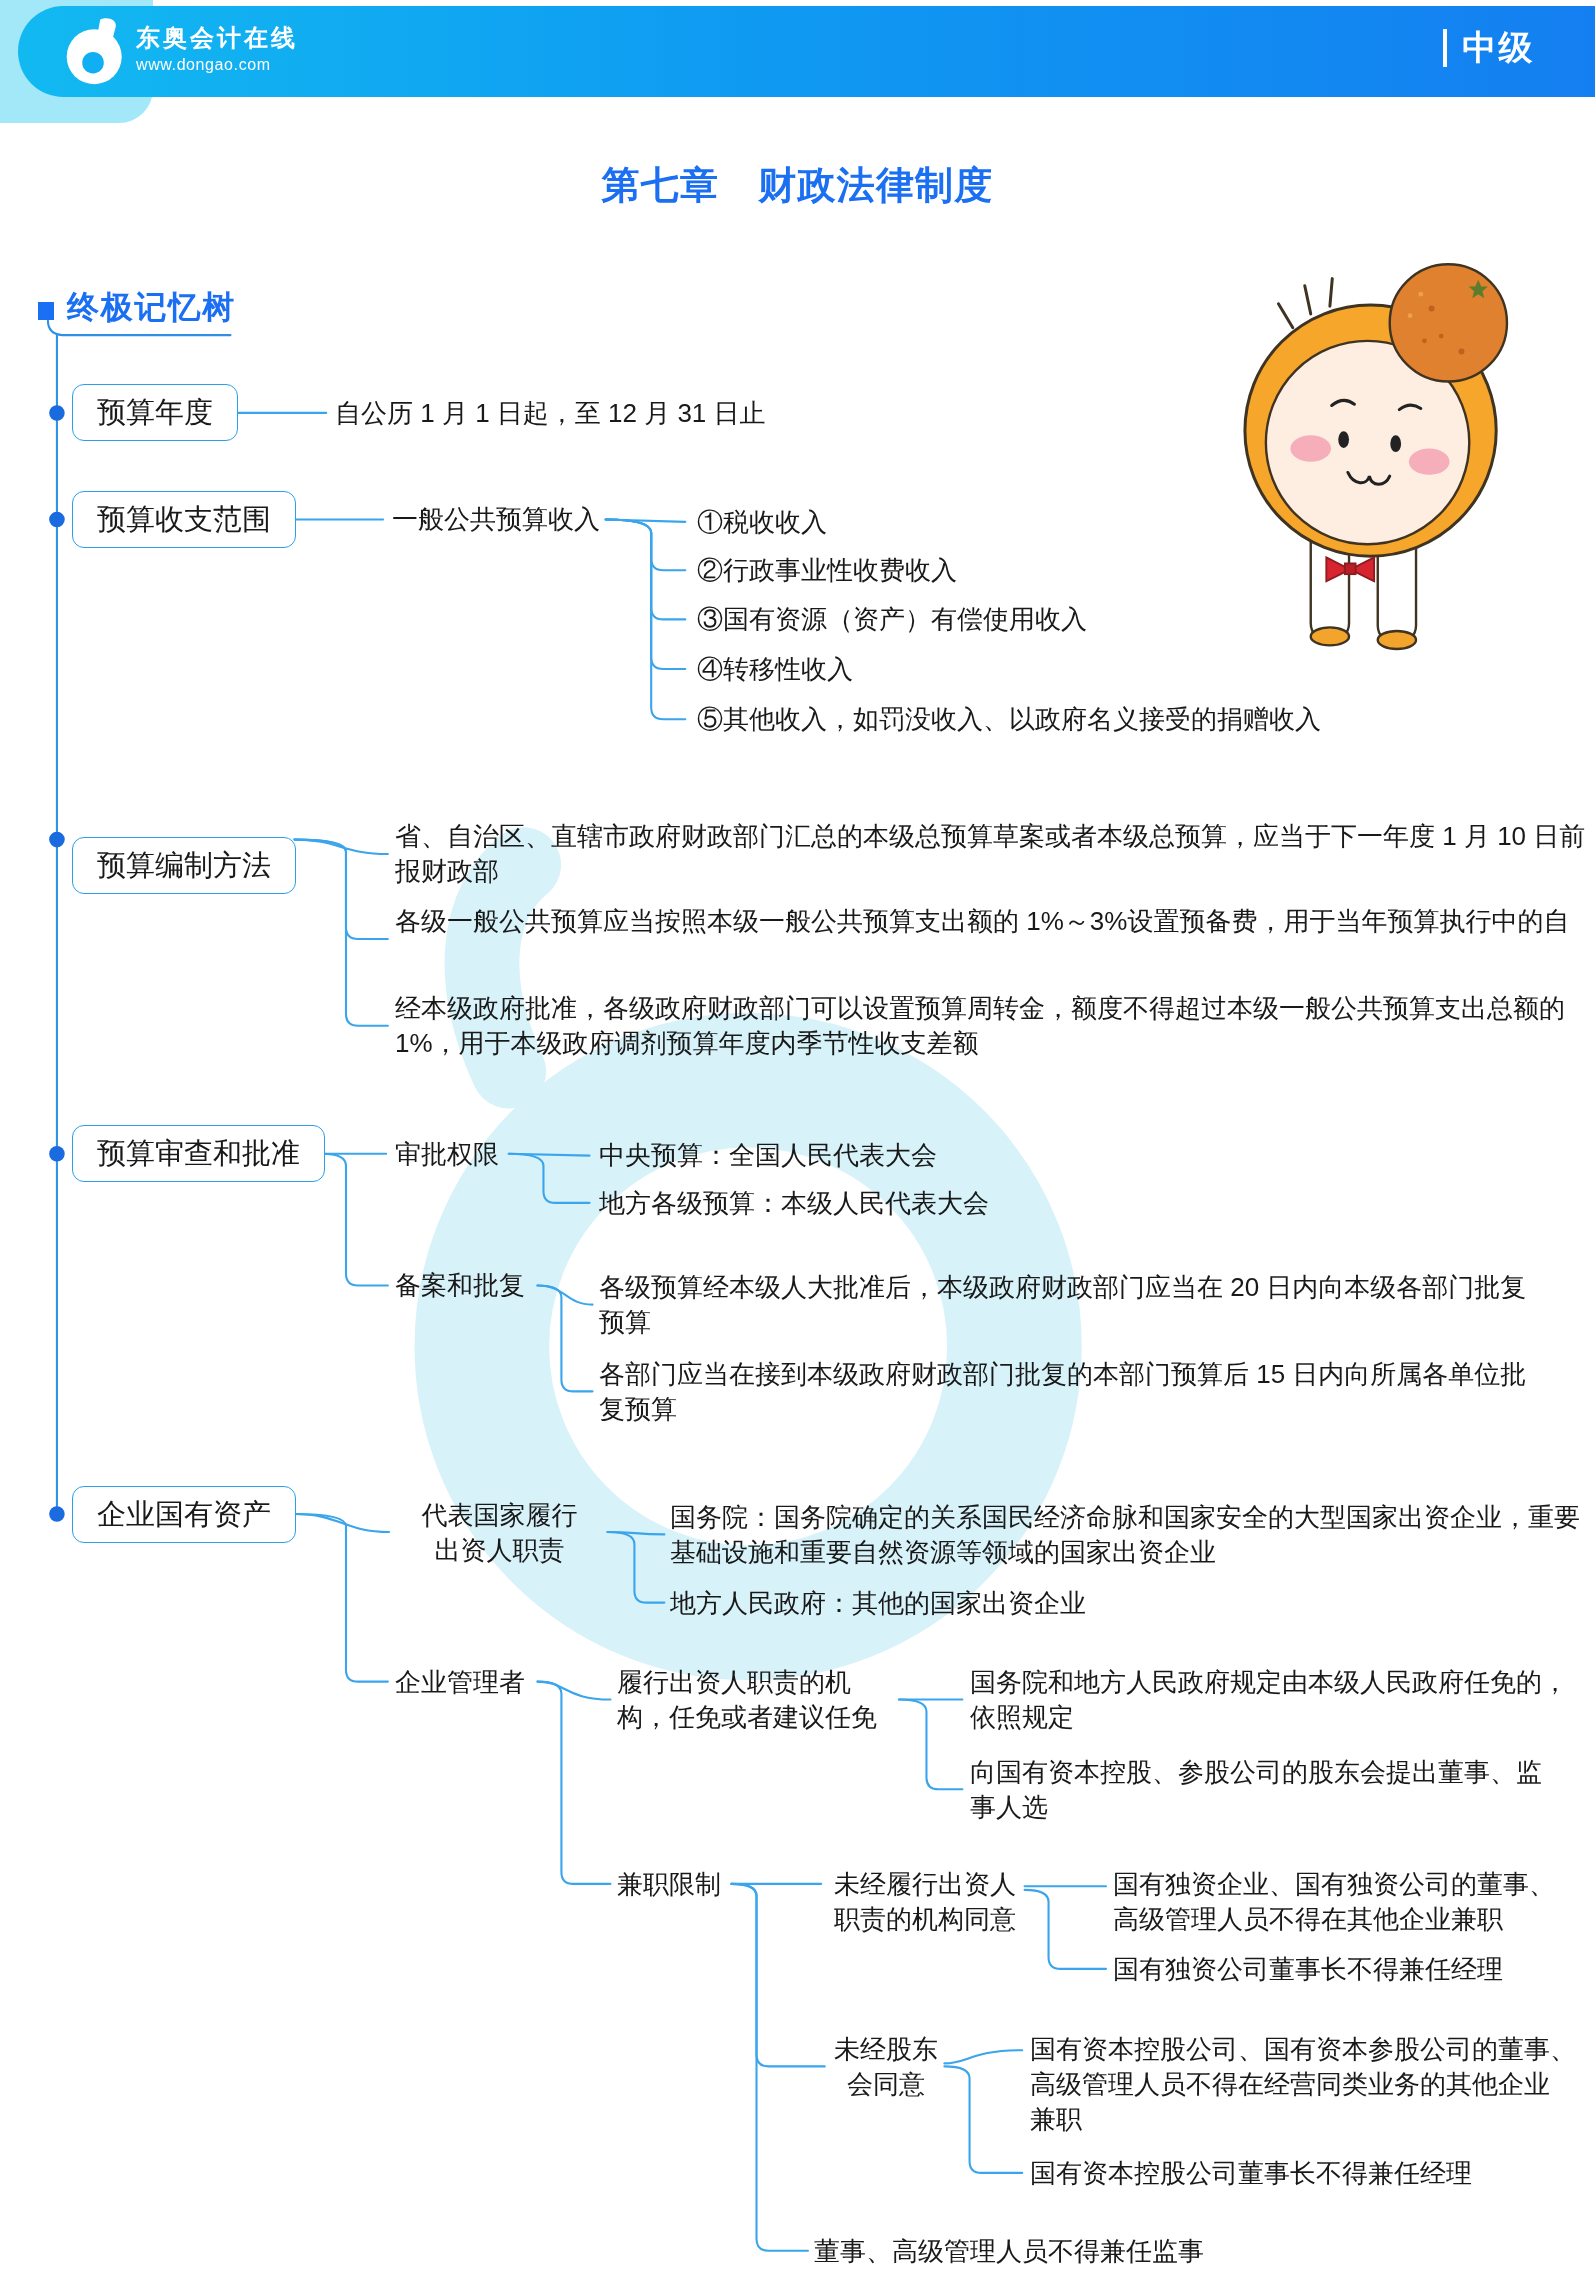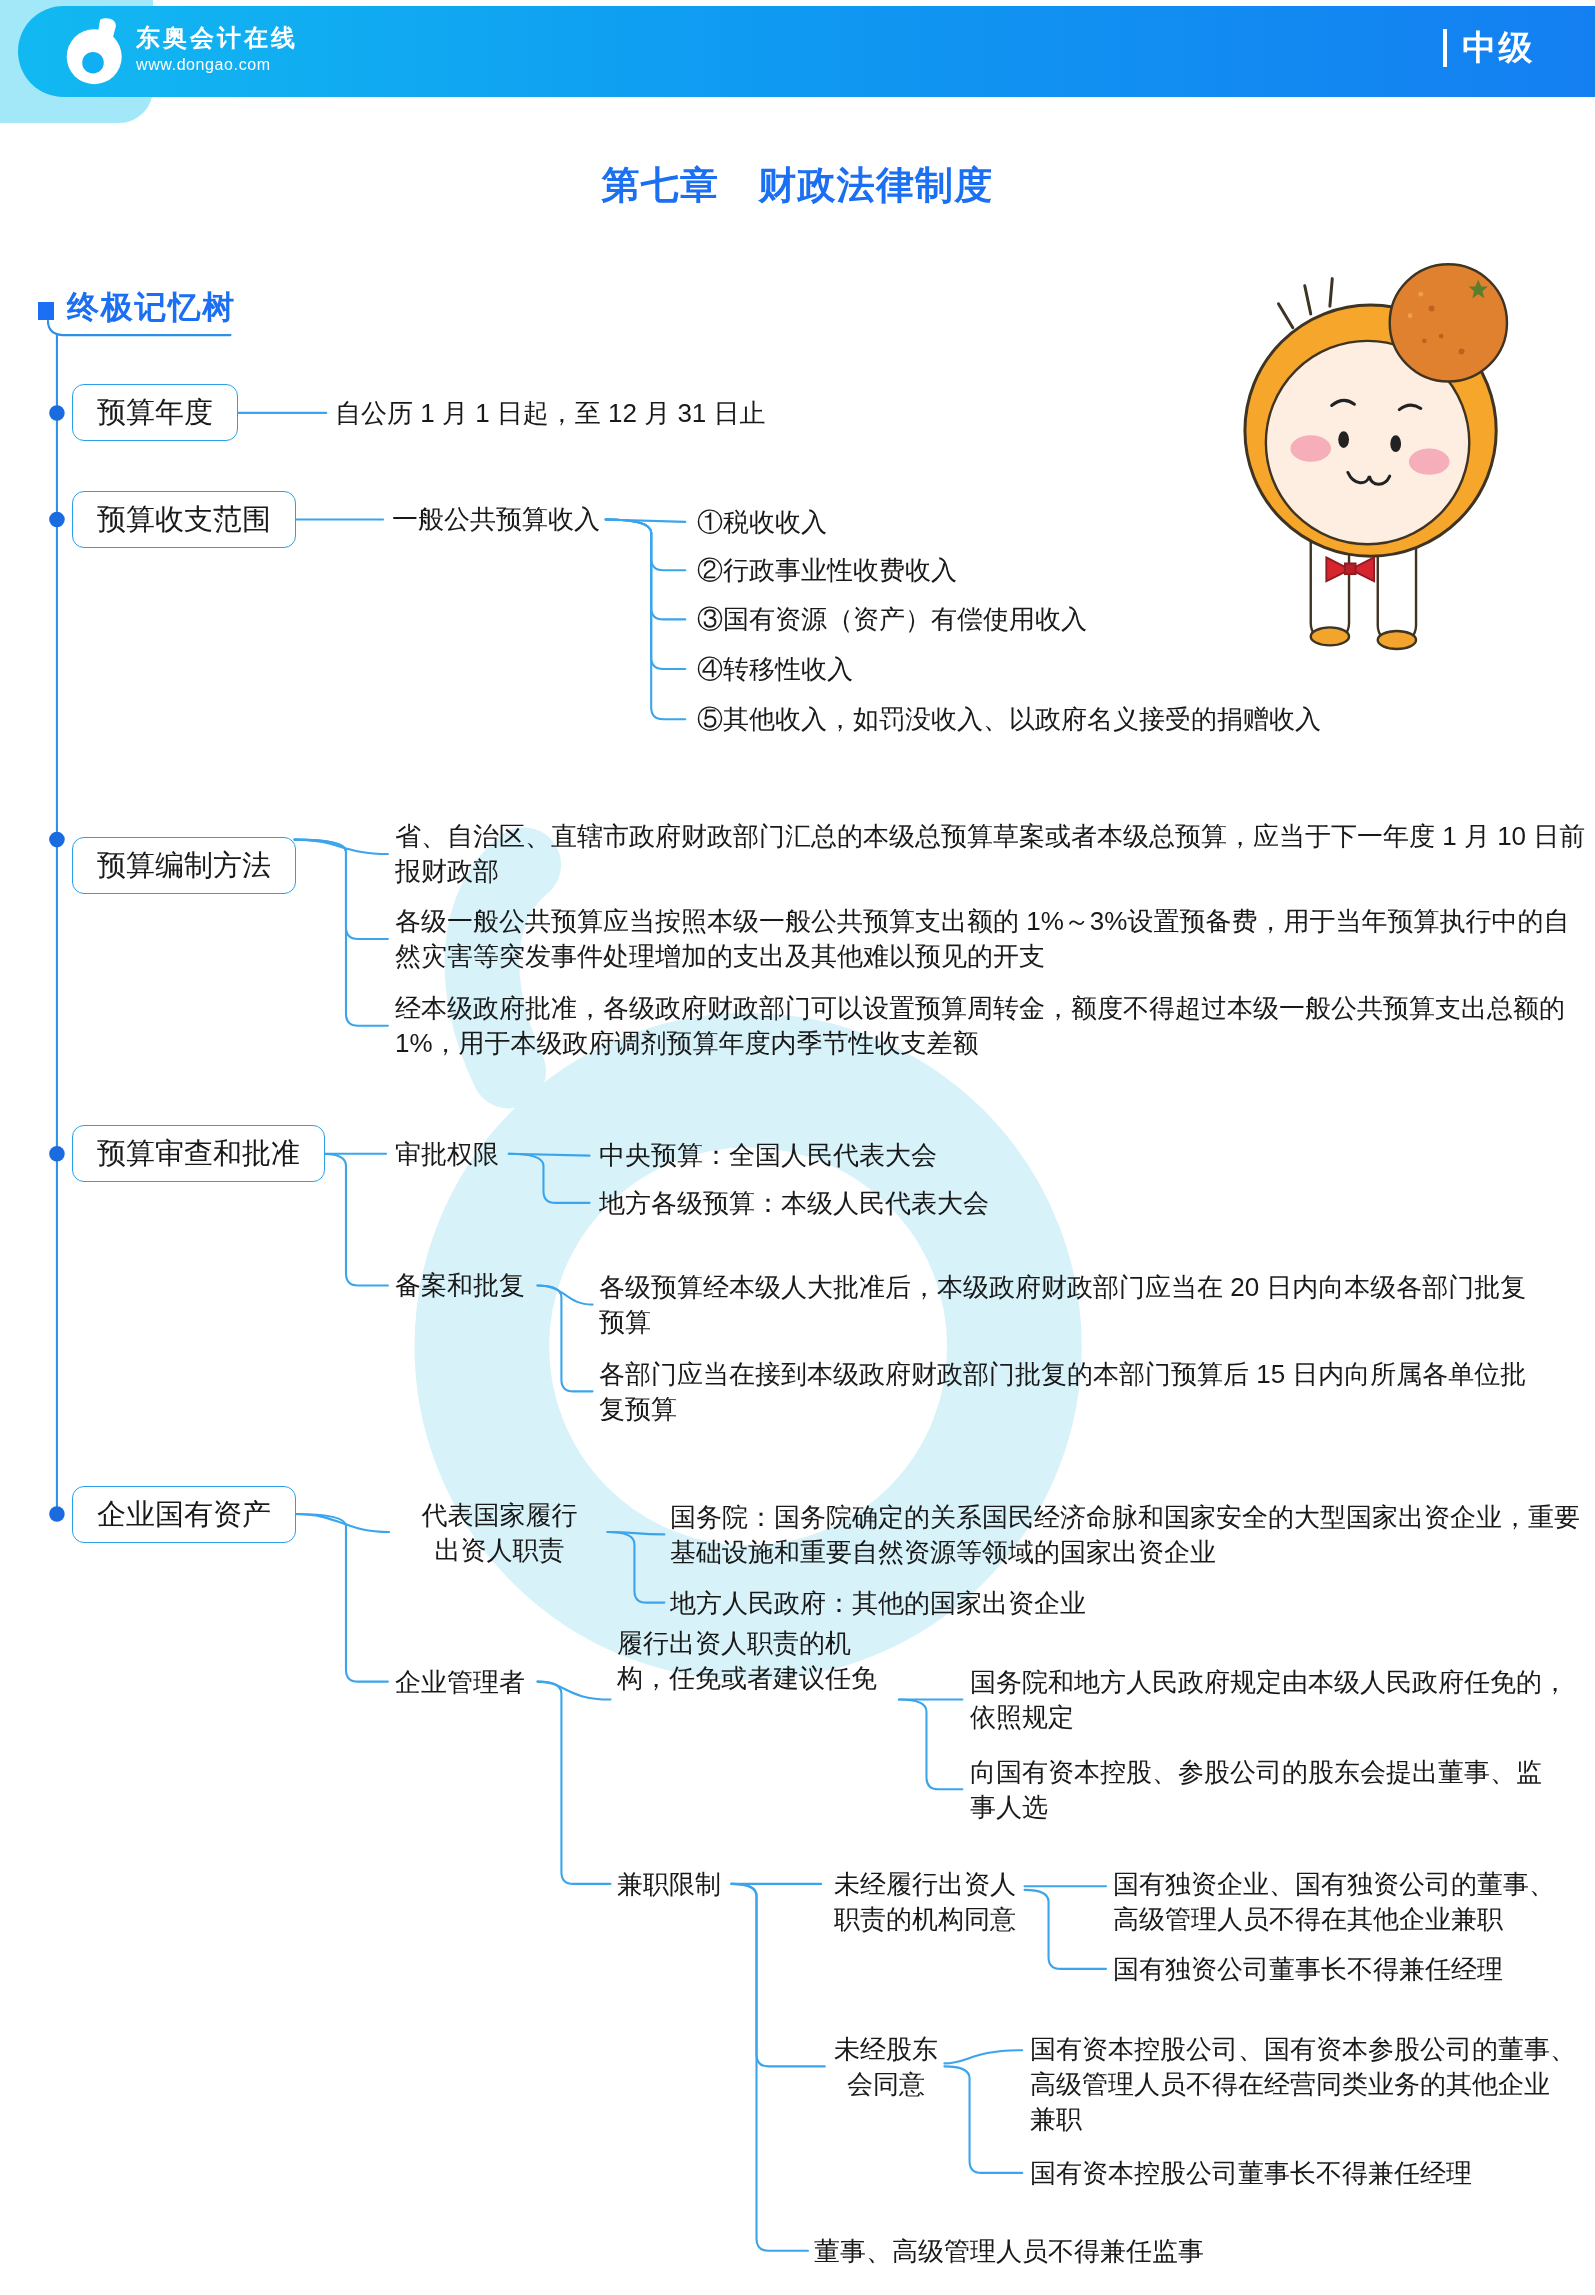--- a/index.html
+++ b/index.html
@@ -184,21 +184,20 @@
   <div class="t" style="left:697px;top:702px;">
         <div>⑤其他收入，如罚没收入、以政府名义接受的捐赠收入</div>
       </div>
 
   <div class="t" style="left:395px;top:819px;">
     <div>省、自治区、直辖市政府财政部门汇总的本级总预算草案或者本级总预算，应当于下一年度 1 月 10 日前</div>
     <div>报财政部</div>
   </div>
   <div class="t" style="left:395px;top:904px;">
     <div>各级一般公共预算应当按照本级一般公共预算支出额的 1%～3%设置预备费，用于当年预算执行中的自</div>
-    <div>然灾害等突发事件处理增加的支出及其他难以预见的开支</div>
   </div>
   <div class="t" style="left:395px;top:991px;">
     <div>经本级政府批准，各级政府财政部门可以设置预算周转金，额度不得超过本级一般公共预算支出总额的</div>
     <div>1%，用于本级政府调剂预算年度内季节性收支差额</div>
   </div>
 
   <div class="t" style="left:395px;top:1137px;">
     <div>审批权限</div>
   </div>
   <div class="t" style="left:599px;top:1138px;">
@@ -227,21 +226,21 @@
     <div>国务院：国务院确定的关系国民经济命脉和国家安全的大型国家出资企业，重要</div>
     <div>基础设施和重要自然资源等领域的国家出资企业</div>
   </div>
   <div class="t" style="left:670px;top:1586px;">
     <div>地方人民政府：其他的国家出资企业</div>
   </div>
 
   <div class="t" style="left:395px;top:1665px;">
     <div>企业管理者</div>
   </div>
-  <div class="t" style="left:617px;top:1626px;">
+  <div class="t" style="left:617px;top:1665px;">
     <div>履行出资人职责的机</div>
     <div>构，任免或者建议任免</div>
   </div>
   <div class="t" style="left:970px;top:1665px;">
     <div>国务院和地方人民政府规定由本级人民政府任免的，</div>
     <div>依照规定</div>
   </div>
   <div class="t" style="left:970px;top:1755px;">
     <div>向国有资本控股、参股公司的股东会提出董事、监</div>
     <div>事人选</div>

